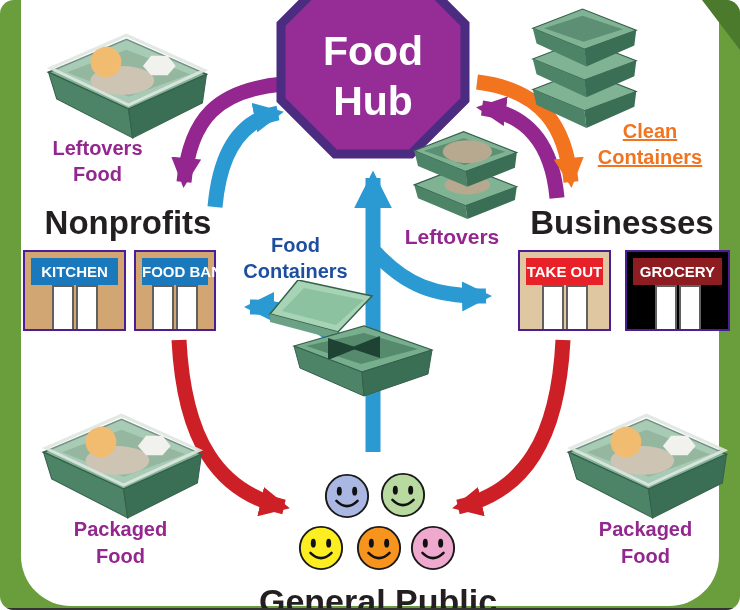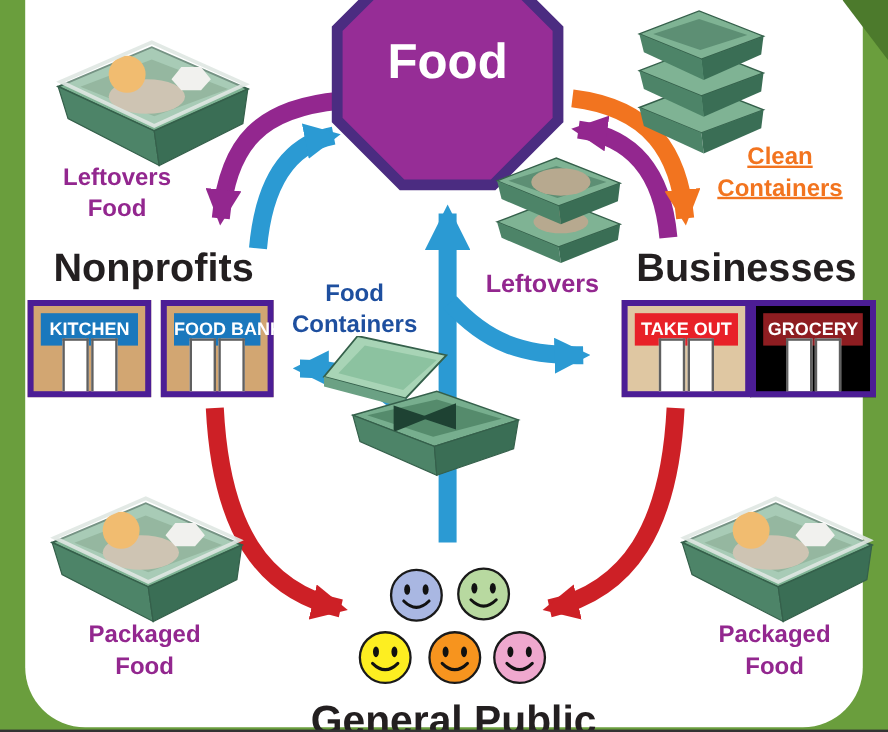--- a/index.html
+++ b/index.html
@@ -1,40 +1,41 @@
 <!DOCTYPE html>
 <html><head>
 <meta charset="utf-8">
 <style>
   html,body{margin:0;padding:0;}
   #stage{
     position:relative;width:740px;height:610px;overflow:hidden;
     background:#6a9e3d;
     font-family:"Liberation Sans", sans-serif;
+    border-radius:14px;
   }
   #card{
     position:absolute;left:21px;right:21px;top:-60px;bottom:4px;
     background:#ffffff;border-radius:50px;
   }
   #corner-dark{
     position:absolute;left:702px;top:0;width:38px;height:50px;
     background:#4c7a2c;clip-path:polygon(0 0,100% 0,100% 100%);
   }
   #bottom-strip{position:absolute;left:0;right:0;bottom:0;height:2px;background:#333;}
   svg.abs{position:absolute;left:0;top:0;}
   .lbl{position:absolute;font-weight:bold;text-align:center;line-height:26px;font-size:20px;}
   .purple{color:#93278f;}
   .orange{color:#f2741f;text-decoration:underline;}
   .dkblue{color:#1e4f9f;}
   .title{position:absolute;font-weight:bold;color:#231f20;font-size:33px;text-align:center;white-space:nowrap;}
   .hub-title{
     position:absolute;left:288px;top:26px;width:170px;text-align:center;
     color:#ffffff;font-weight:bold;font-size:41px;line-height:50px;
   }
-  .building{position:absolute;background:#d2a672;border:5px solid #4c1d95;box-sizing:border-box;}
+  .building{position:absolute;background:#d2a672;border:2px solid #4c1d95;box-sizing:border-box;}
   .building.light{background:#dfc7a2;}
   .building.mid{background:#000000;}
   .sign{
     position:absolute;left:6px;right:6px;top:6px;height:27px;line-height:27px;
     color:#fff;font-weight:bold;font-size:15px;text-align:center;white-space:nowrap;
   }
   .sign.blue{background:#1a78bd;}
   .sign.red{background:#e82128;}
   .sign.darkred{background:#8e1d21;}
   .doors{position:absolute;left:50%;transform:translateX(-50%);bottom:0;width:46px;height:44px;display:flex;gap:2px;}
@@ -79,20 +80,21 @@
     <path d="M 375 252 C 405 285 435 297 486 296" fill="none" stroke="#2b9ad3" stroke-width="15" marker-end="url(#mh-blue)"></path>
 
     <path d="M 179 340 C 184 440 218 492 284 507" fill="none" stroke="#cd2026" stroke-width="15" marker-end="url(#mh-red)"></path>
     <path d="M 563 340 C 558 440 524 492 458 507" fill="none" stroke="#cd2026" stroke-width="15" marker-end="url(#mh-red)"></path>
 
     <polygon points="465,100 411,154 335,154 281,100 281,24 335,-30 411,-30 465,24" fill="#962d96" stroke="#4b2c81" stroke-width="9"></polygon>
   </svg>
 
   <div class="hub-title">
     <span>Food</span><br>
+    <span>Hub</span>
   </div>
 
   <svg class="icon" style="left:40px;top:25px" width="175" height="118" viewBox="0 0 170 115">
     <polygon points="8,46 84,14 162,48 86,82" fill="#7fb394" stroke="#35604b" stroke-width="1.5"></polygon>
     <polygon points="26,46 84,24 146,48 86,70" fill="#639673"></polygon>
     <ellipse cx="80" cy="54" rx="31" ry="14" fill="#b7a98f"></ellipse>
     <circle cx="64" cy="36" r="15" fill="#eb9c2d"></circle>
     <polygon points="100,40 108,30 124,30 132,40 124,49 108,49" fill="#ebebe6"></polygon>
     <polygon points="8,46 86,82 90,110 16,72" fill="#4d8468" stroke="#35604b" stroke-width="1"></polygon>
     <polygon points="86,82 162,48 158,76 90,110" fill="#3a6e55" stroke="#35604b" stroke-width="1"></polygon>
@@ -171,28 +173,28 @@
     <polygon points="10,42 84,10 160,44 86,78" fill="none" stroke="#dfe7e2" stroke-width="3" opacity="0.9"></polygon>
   </svg>
 
   <div class="building" style="left:23px;top:250px;width:103px;height:81px">
     <div class="sign blue">KITCHEN</div>
     <div class="doors">
         <div class="door"></div>
         <div class="door"></div>
       </div>
   </div>
-  <div class="building" style="left:134px;top:250px;width:94px;height:81px">
+  <div class="building" style="left:134px;top:250px;width:82px;height:81px">
     <div class="sign blue">FOOD BANK</div>
     <div class="doors">
         <div class="door"></div>
         <div class="door"></div>
       </div>
   </div>
-  <div class="building light" style="left:518px;top:250px;width:108px;height:81px">
+  <div class="building light" style="left:518px;top:250px;width:93px;height:81px">
     <div class="sign red">TAKE OUT</div>
     <div class="doors">
         <div class="door"></div>
         <div class="door"></div>
       </div>
   </div>
   <div class="building mid" style="left:625px;top:250px;width:105px;height:81px">
     <div class="sign darkred">GROCERY</div>
     <div class="doors">
         <div class="door"></div>

